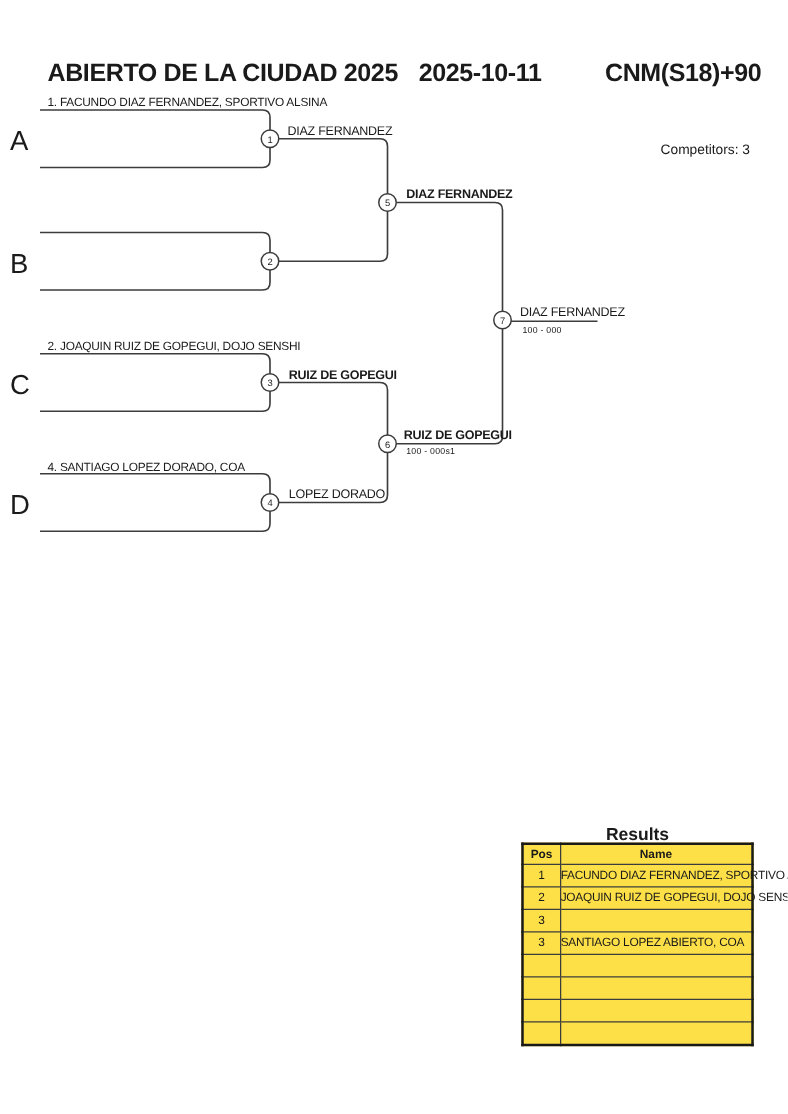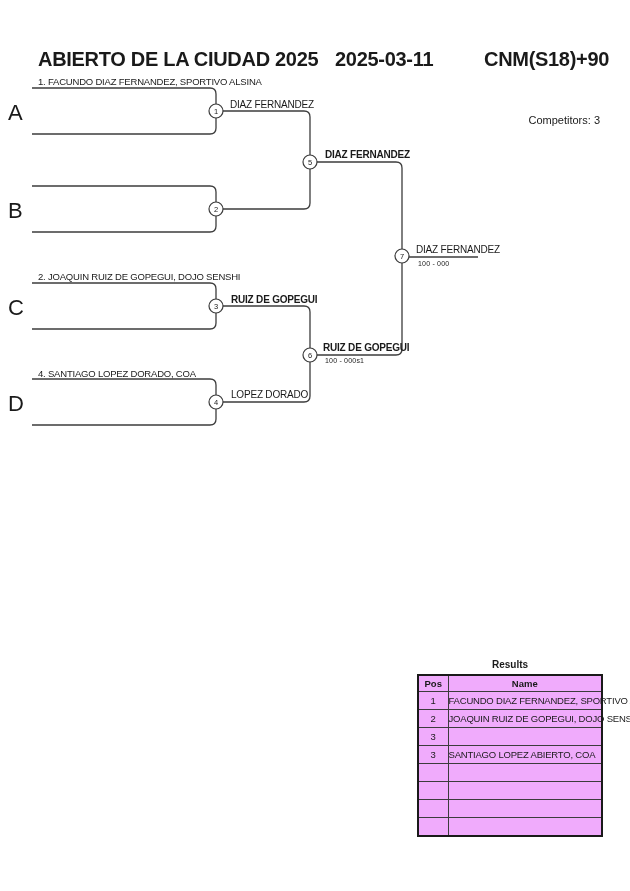--- a/index.html
+++ b/index.html
@@ -13,40 +13,40 @@
   #bracket-svg{position:absolute;left:0;top:0;}
   #bracket-svg path{fill:none;stroke:#3c3c3c;stroke-width:1.3;}
   #bracket-svg circle{fill:#ffffff;stroke:#3c3c3c;stroke-width:1.2;}
   #bracket-svg text{fill:#1a1a1a;}
   .seed-text{font-size:9.5px;letter-spacing:-0.2px;}
   .pos-letter{font-size:22px;}
   .node-num{font-size:7.5px;text-anchor:middle;}
   .winner-label{font-size:10px;letter-spacing:-0.2px;}
   .winner-bold{font-weight:bold;}
   .score-label{font-size:7px;fill:#8c8c8c;letter-spacing:0.2px;}
-  .results-title{font-weight:bold;font-size:10px;text-align:center;}
+  .results-title{font-weight:bold;font-size:14px;text-align:center;}
   table.results{
     border-collapse:collapse;table-layout:fixed;
-    width:186px;border:2px solid #1a1a1a;background:#f0abfc;
+    width:186px;border:2px solid #1a1a1a;background:#fde047;
   }
   table.results th, table.results td{
     border:1px solid #3c3c3c;font-size:9.5px;
     white-space:nowrap;overflow:visible;padding:0;
   }
   table.results th{font-weight:bold;height:15px;text-align:center;}
   table.results td{height:17px;}
   td.pos-cell{text-align:center;}
   td.name-cell{text-align:left;padding-left:6px;letter-spacing:-0.2px;}
   col.c-pos{width:30px;}
 </style>
 </head>
 <body>
 
 <div class="abs title-part" style="left:38px;top:48px;">ABIERTO DE LA CIUDAD 2025</div>
-<div class="abs title-part" style="left:335px;top:48px;">2025-03-11</div>
+<div class="abs title-part" style="left:335px;top:48px;">2025-10-11</div>
 <div class="abs title-part" style="left:484px;top:48px;">CNM(S18)+90</div>
 <div class="abs competitors" style="left:450px;top:78px;width:150px;text-align:right;">Competitors: 3</div>
 
 <svg id="bracket-svg" width="630" height="460" viewBox="0 0 630 460">
 
   <path d="M32 88 H210 Q216 88 216 94 V128 Q216 134 210 134 H32"></path>
   <path d="M32 186 H210 Q216 186 216 192 V226 Q216 232 210 232 H32"></path>
   <path d="M32 283 H210 Q216 283 216 289 V323 Q216 329 210 329 H32"></path>
   <path d="M32 379 H210 Q216 379 216 385 V419 Q216 425 210 425 H32"></path>
 

